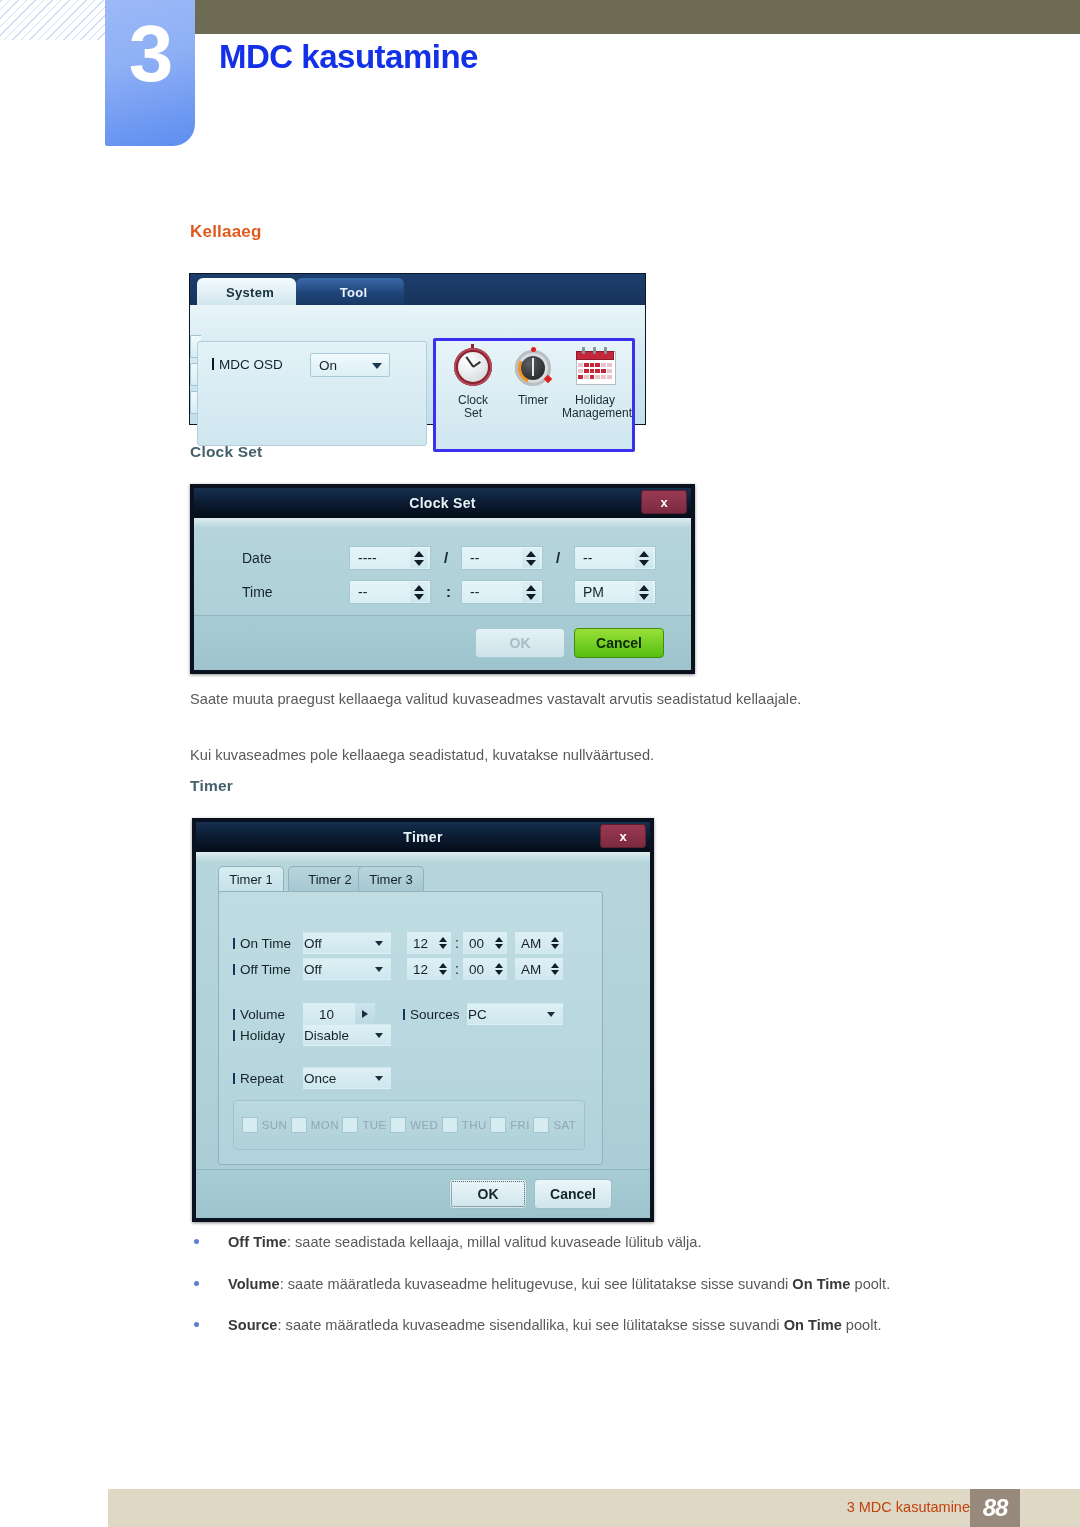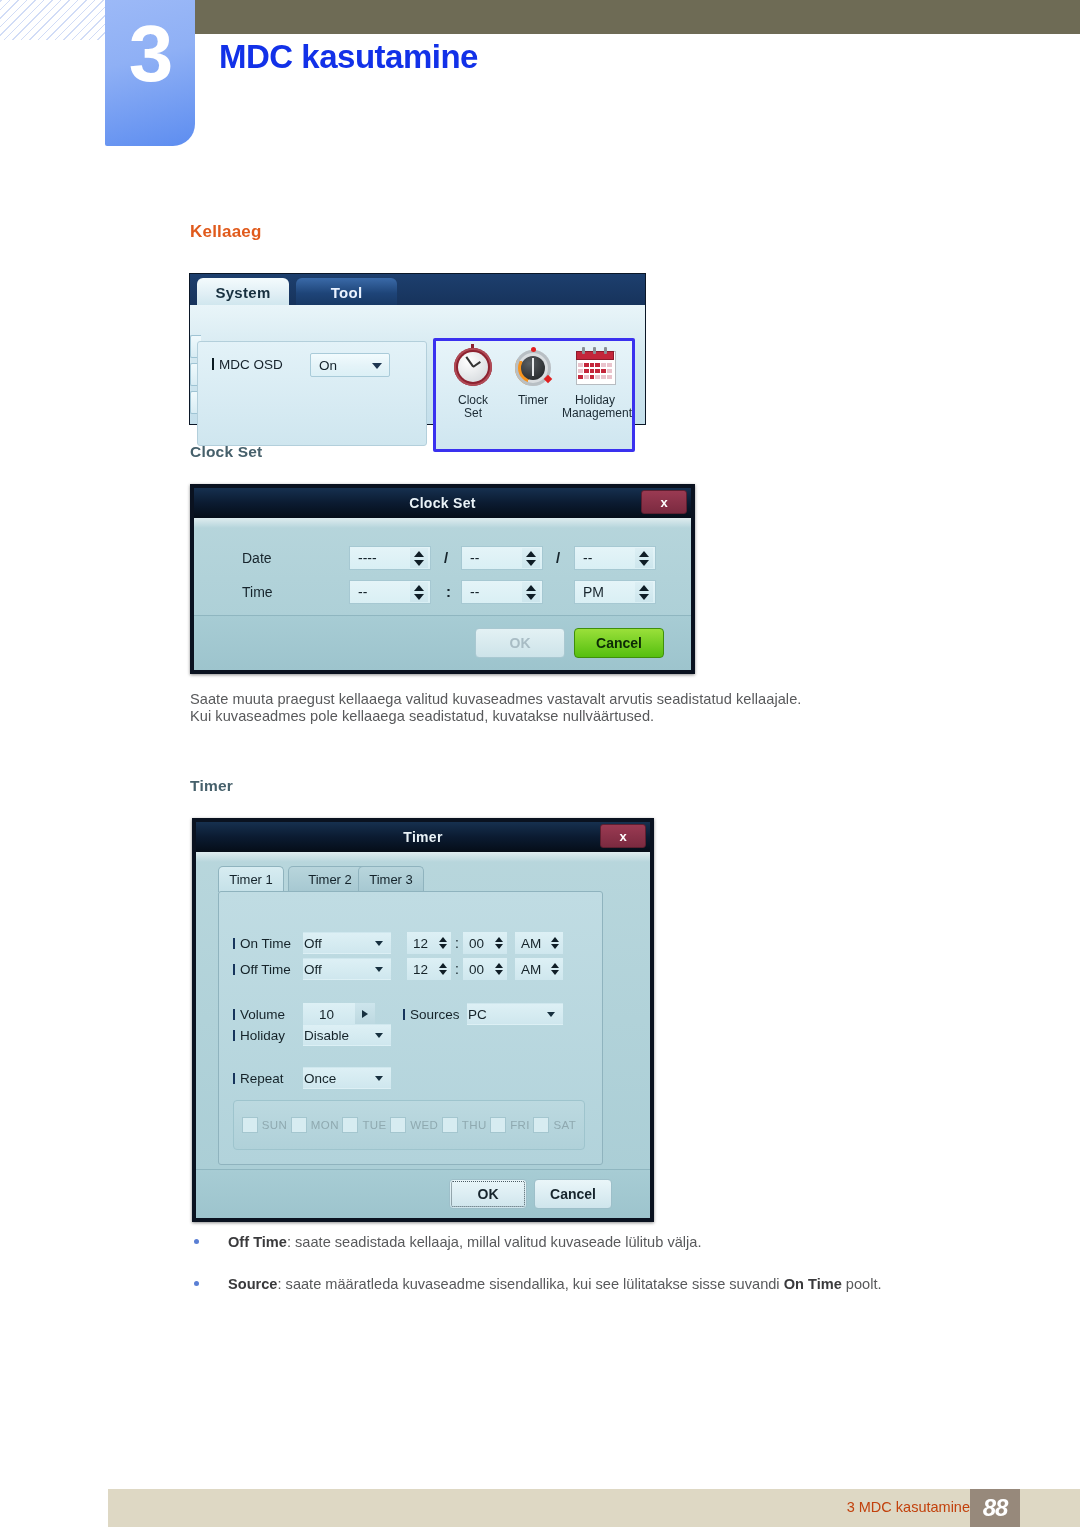--- a/index.html
+++ b/index.html
@@ -97,23 +97,24 @@
   
   .shot-system{
     position:absolute;left:190px;top:274px;width:455px;height:150px;
     background:linear-gradient(180deg,#1d3f6e 0%,#0c1f3d 55%,#0a1830 100%);
     box-shadow:0 0 0 1px #0b1727;
   }
   .tabstrip{position:absolute;left:0;top:0;width:100%;height:32px;}
   .tab{
     position:absolute;top:4px;height:28px;
     border-radius:6px 6px 0 0;
-    font-size:15px;font-weight:bold;
+    font-size:13px;font-weight:bold;
     display:flex;align-items:center;justify-content:center;
     letter-spacing:.3px;
+    padding-left:7px;
   }
   .tab.active{
     left:7px;width:92px;
     background:linear-gradient(180deg,#f4fbfd 0%,#dfeef4 60%,#cfe6ee 100%);
     color:#17303f;
   }
   .tab.inactive{
     left:106px;width:101px;
     background:linear-gradient(180deg,#3a6aa8 0%,#1e4478 55%,#173864 100%);
     color:#eaf2ff;
@@ -537,21 +538,21 @@
 
       <div class="dlg-footbar">
         <div class="btn ok-dim" style="left:281px;top:12px;width:90px">OK</div>
         <div class="btn cancel-green" style="left:380px;top:12px;width:90px">Cancel</div>
       </div>
     </div>
   </div>
 </div>
 
 <div class="para" style="top:691px">Saate muuta praegust kellaaega valitud kuvaseadmes vastavalt arvutis seadistatud kellaajale.</div>
-<div class="para" style="top:708px">Kui kuvaseadmes pole kellaaega seadistatud, kuvatakse nullväärtused.</div>
+<div class="para" style="top:747px">Kui kuvaseadmes pole kellaaega seadistatud, kuvatakse nullväärtused.</div>
 
 <div class="h-slate" style="top:777px">Timer</div>
 
 <div class="dlg" style="left:192px;top:818px;width:462px;height:404px">
   <div class="dlg-inner">
     <div class="titlebar">
       <div class="t">Timer</div>
       <div class="closebtn">x</div>
     </div>
     <div class="dlg-content">
@@ -686,19 +687,23 @@
   </div>
 </div>
 
 <div class="bullets">
   <div class="bullet">
     <span class="dot"></span>
     <b>Off Time</b><span>: saate seadistada kellaaja, millal valitud kuvaseade lülitub välja.</span>
   </div>
   <div class="bullet">
     <span class="dot"></span>
+    <b>Volume</b><span>: saate määratleda kuvaseadme helitugevuse, kui see lülitatakse sisse suvandi </span><b>On Time</b><span> poolt.</span>
+  </div>
+  <div class="bullet">
+    <span class="dot"></span>
     <b>Source</b><span>: saate määratleda kuvaseadme sisendallika, kui see lülitatakse sisse suvandi </span><b>On Time</b><span> poolt.</span>
   </div>
 </div>
 
 <div class="footer-band"></div>
 <div class="footer-text">3 MDC kasutamine</div>
 <div class="footer-page">88</div>
 
 </body></html>

